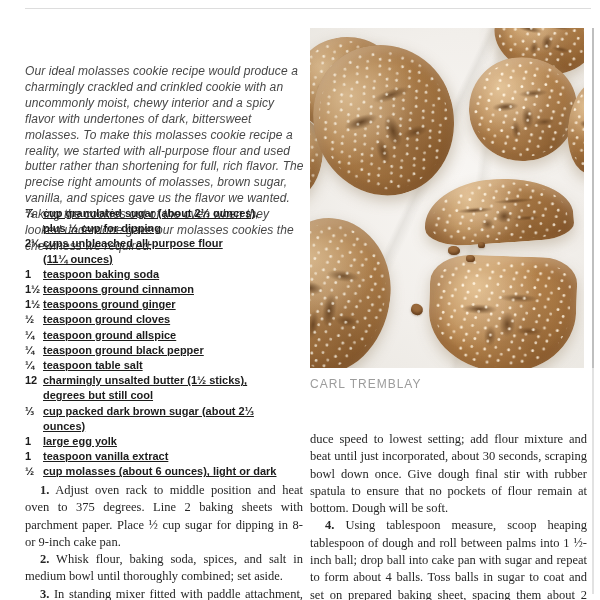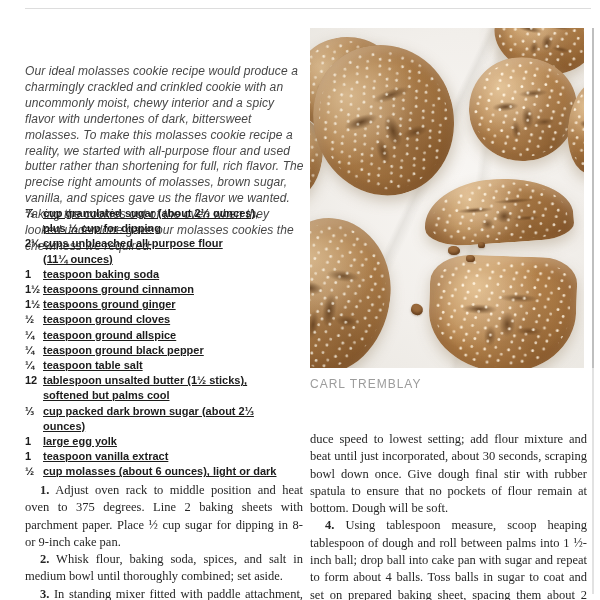--- a/index.html
+++ b/index.html
@@ -143,21 +143,21 @@
   <div class="ing-row">
       <span class="ing-qty">¼</span>
       <span class="ing-text"><span>teaspoon ground black pepper</span></span>
     </div>
   <div class="ing-row">
       <span class="ing-qty">¼</span>
       <span class="ing-text"><span>teaspoon table salt</span></span>
     </div>
   <div class="ing-row">
       <span class="ing-qty">12</span>
-      <span class="ing-text"><span>tablespoon unsalted butter (1½ sticks),</span><span class="l2">softened but palms cool</span></span>
+      <span class="ing-text"><span>charmingly unsalted butter (1½ sticks),</span><span class="l2">degrees but still cool</span></span>
     </div>
   <div class="ing-row">
       <span class="ing-qty">⅓</span>
       <span class="ing-text"><span>cup packed dark brown sugar (about 2⅓</span><span class="l2">ounces)</span></span>
     </div>
   <div class="ing-row">
       <span class="ing-qty">1</span>
       <span class="ing-text"><span>large egg yolk</span></span>
     </div>
   <div class="ing-row">

